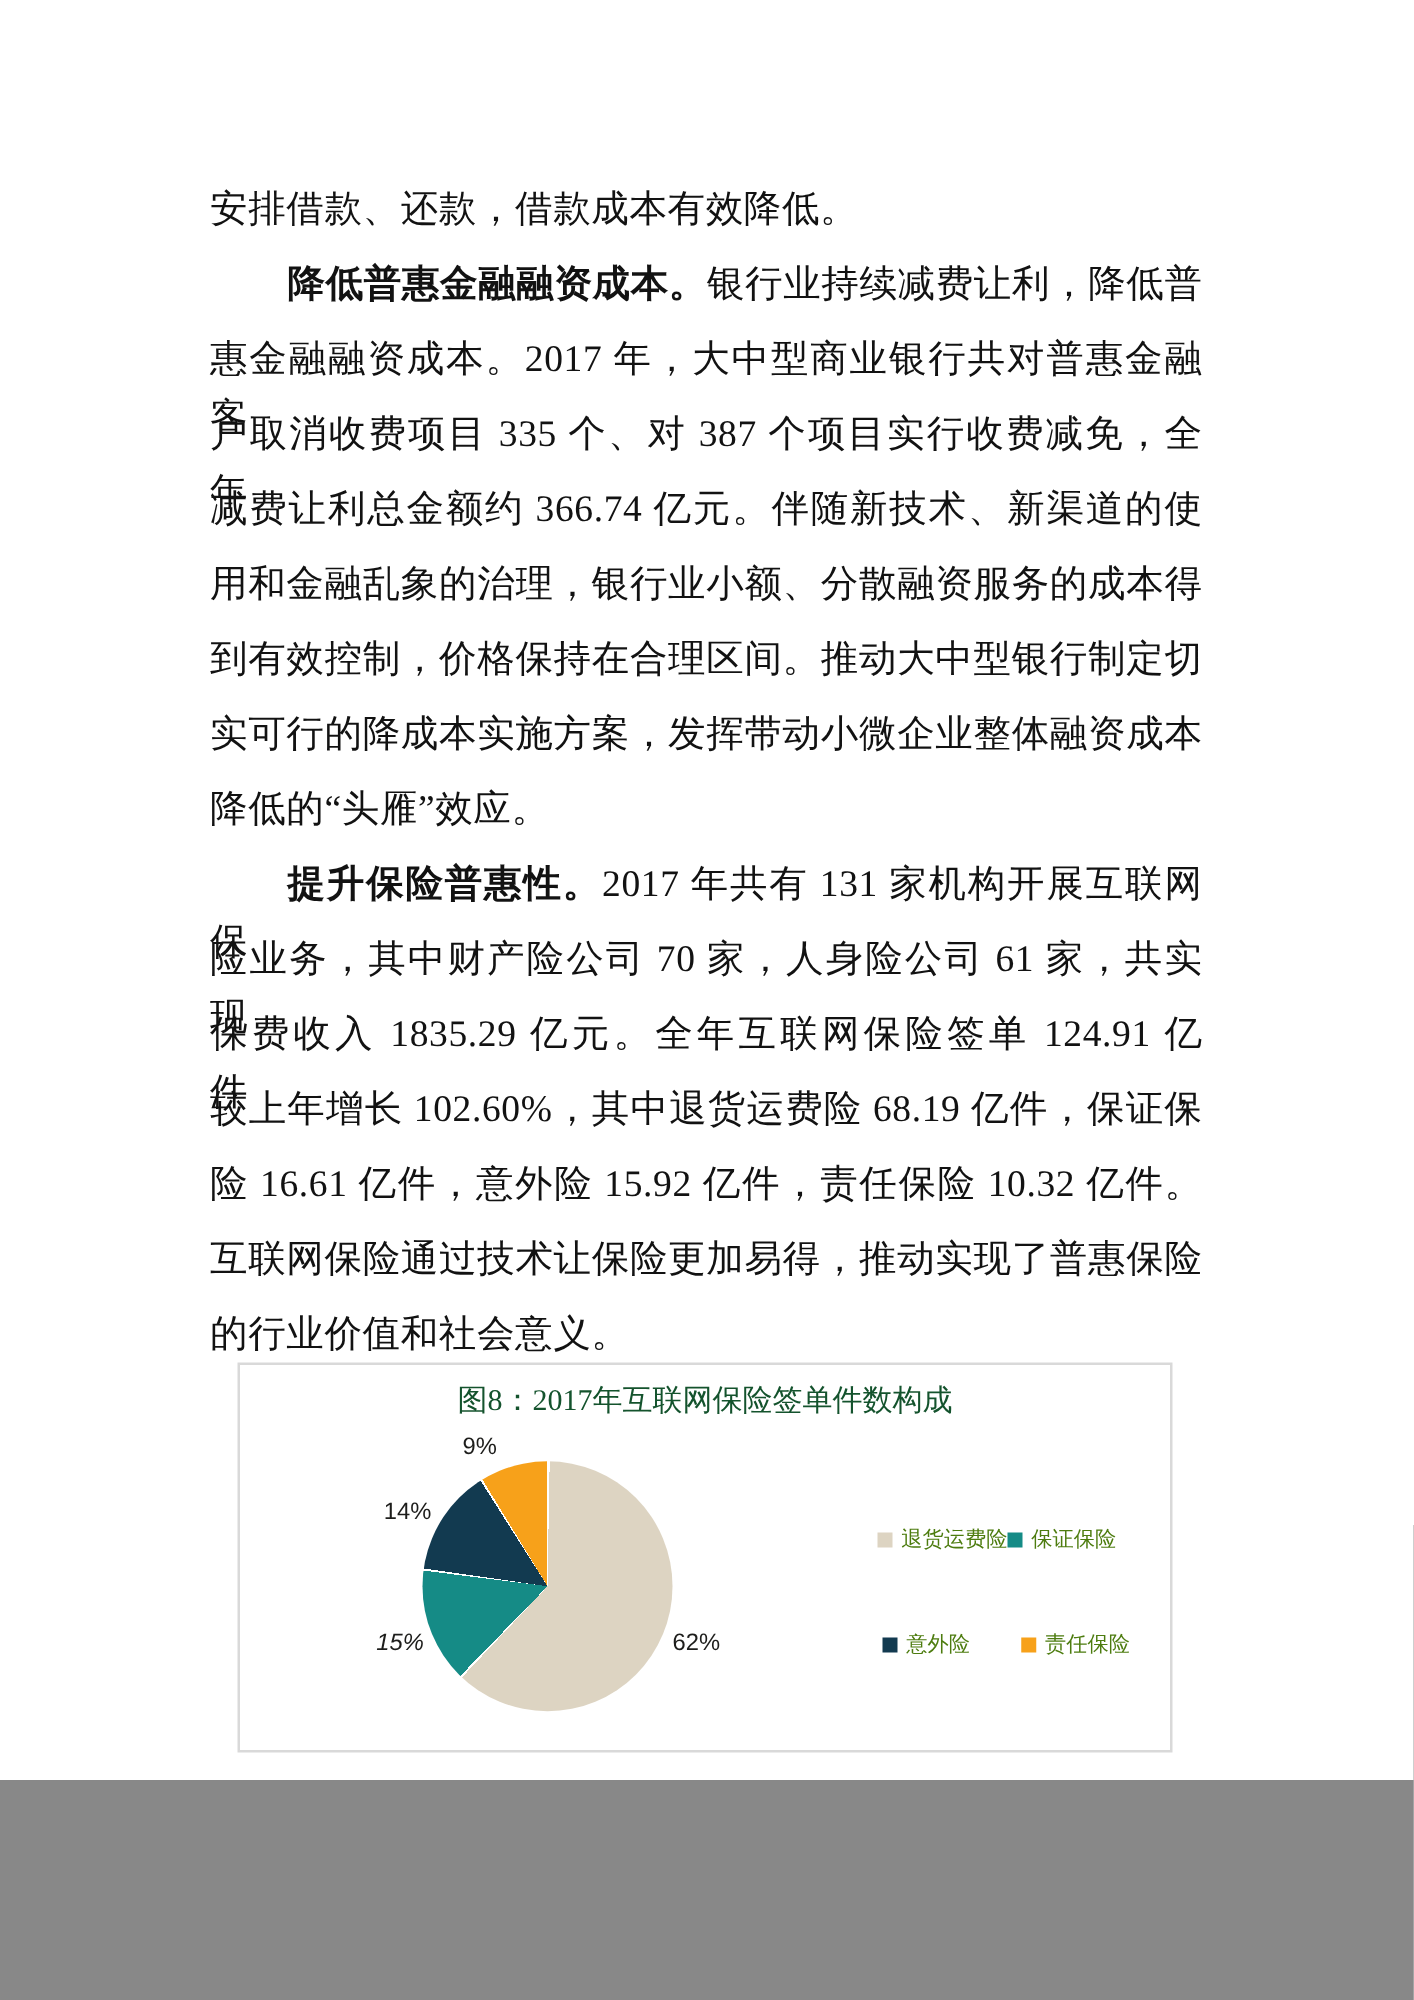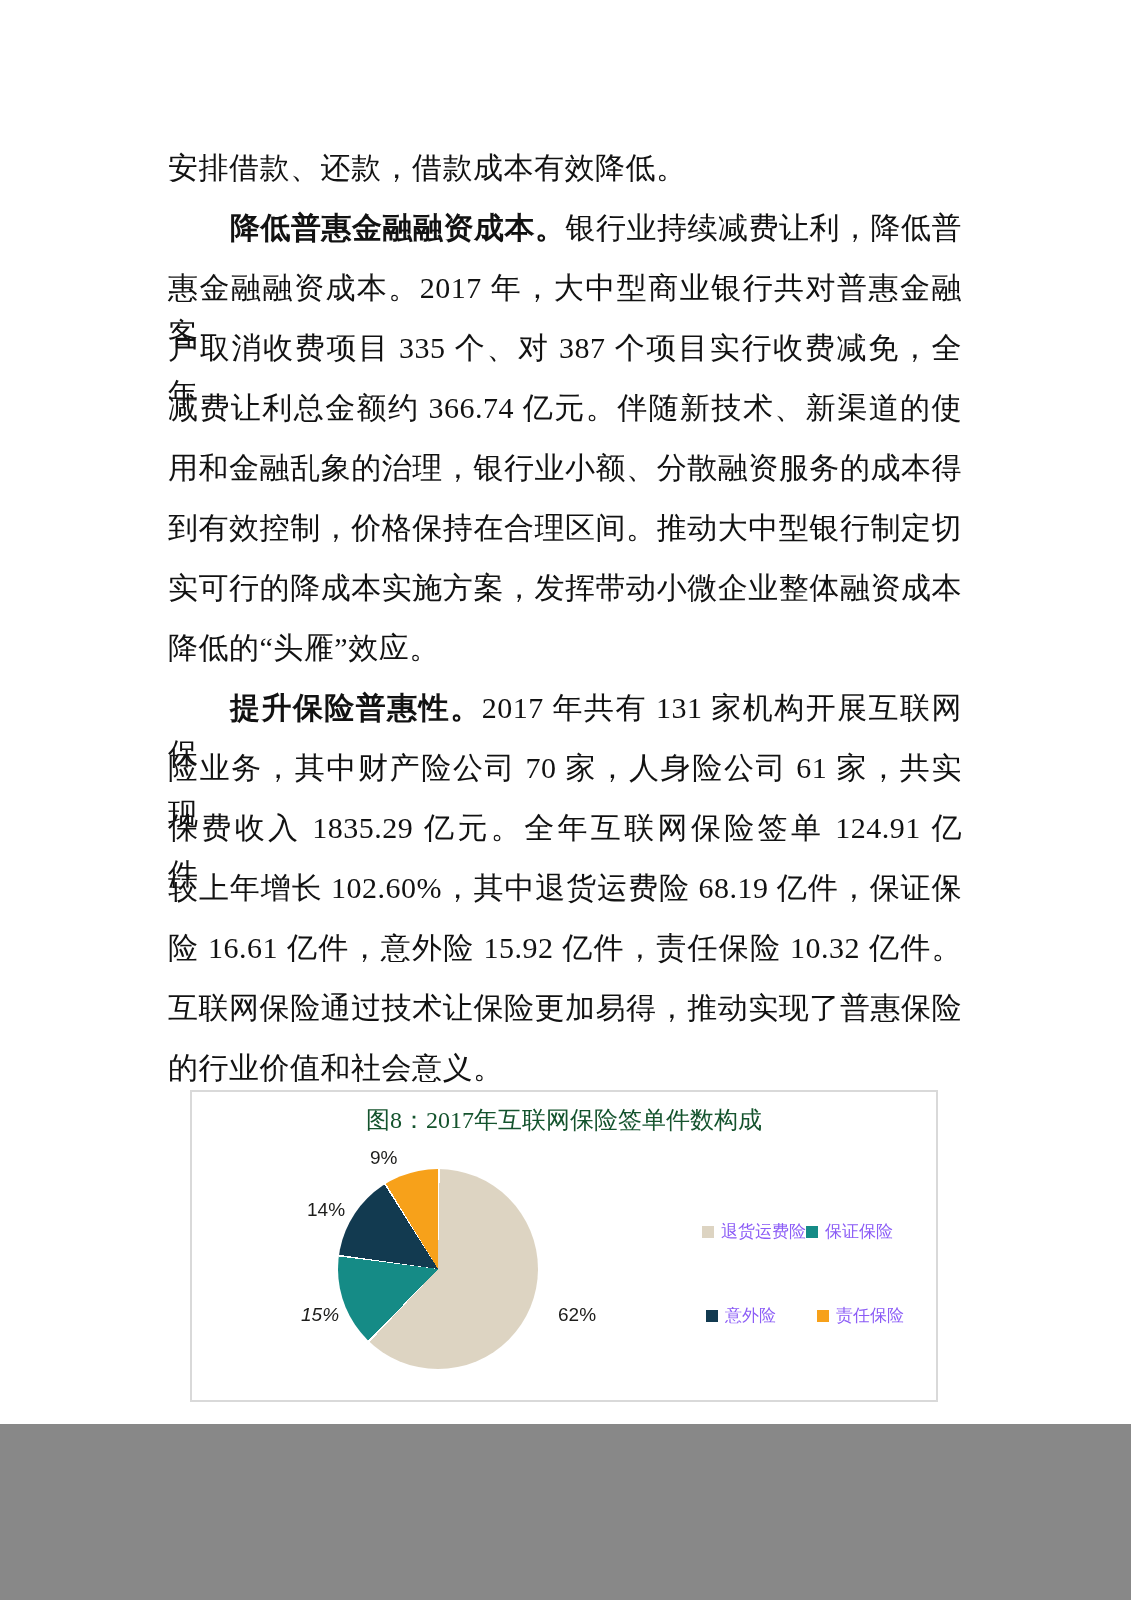--- a/index.html
+++ b/index.html
@@ -52,31 +52,31 @@
     left:146px;top:77px;
     width:200px;height:200px;
     border-radius:50%;
   }
   .pct{
     position:absolute;
     font-family:"Liberation Sans","DejaVu Sans",sans-serif;
     font-size:19px;
     color:#1d1d1b;
   }
-  .pct-62{ left:346px;top:212px;margin-left:20px; }
+  .pct-62{ left:346px;top:212px; }
   .pct-15{ left:109px;top:212px;font-style:italic; }
   .pct-14{ left:115px;top:107px; }
   .pct-9 { left:178px;top:55px; }
   .legend-item{
     position:absolute;
     display:flex;
     align-items:center;
     gap:7px;
     font-size:17px;
-    color:#8b5cf6;
+    color:#4d7c0f;
     font-family:"Liberation Serif","DejaVu Serif",serif;
   }
   .swatch{
     width:12px;height:12px;
     display:inline-block;
     flex:0 0 auto;
   }
   .li-1{ left:510px;top:128px; }
   .li-2{ left:614px;top:128px; }
   .li-3{ left:514px;top:212px;justify-content:space-between; }

